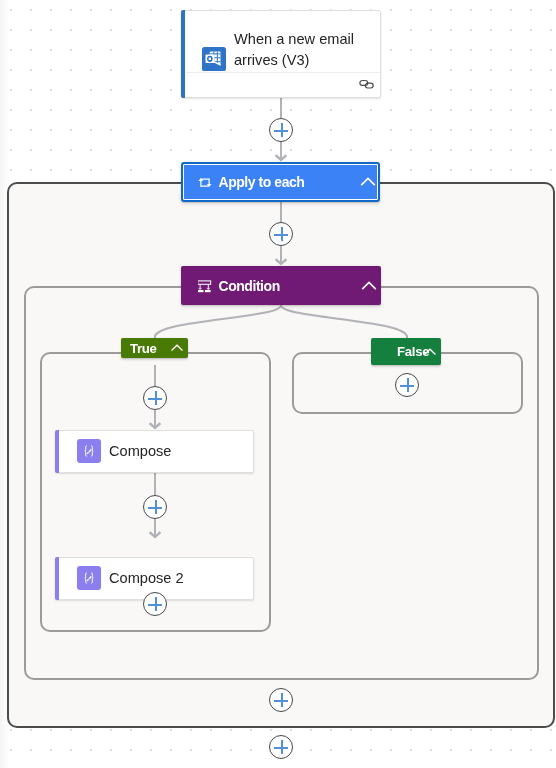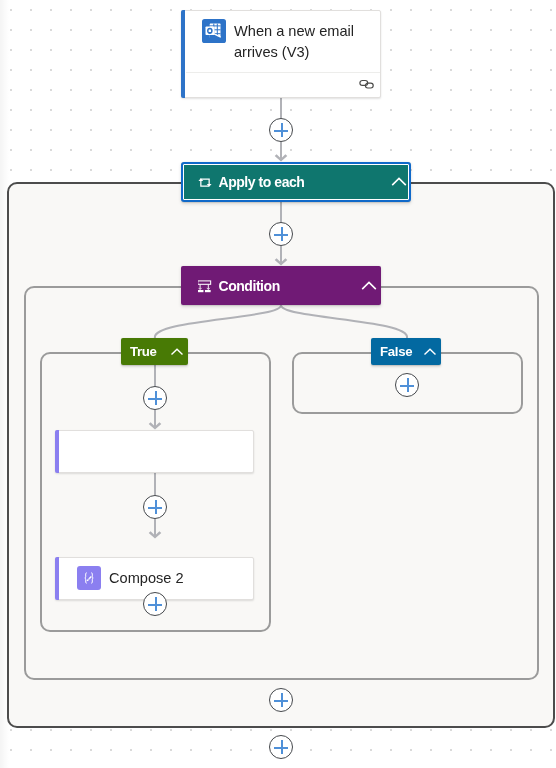--- a/index.html
+++ b/index.html
@@ -32,59 +32,59 @@
 
   
   .card{position:absolute;box-sizing:border-box;background:#ffffff;
         border:1px solid #e1dfdd;border-radius:2px;
         box-shadow:0 1px 2px rgba(0,0,0,.12);}
   .card .accent{position:absolute;left:-1px;top:-1px;bottom:-1px;width:4px;border-radius:2px 0 0 2px;}
 
   #card-trigger{left:181px;top:10px;width:200px;height:88px;}
   #card-trigger .accent{background:#2d73c8;}
   #card-trigger .body{position:absolute;left:20px;right:8px;top:8px;height:52px;
-        display:flex;align-items:flex-start;}
+        display:flex;align-items:flex-end;}
   #card-trigger .title{margin-left:8px;font-size:14.6px;color:#242424;
         line-height:21px;width:146px;margin-top:1.5px;}
   #card-trigger .footer{position:absolute;left:4px;right:0;top:61px;bottom:0;
         border-top:1px solid #ededeb;display:flex;align-items:center;
         justify-content:flex-end;padding-right:5px;}
 
   .compose-card{width:199px;height:43px;}
   .compose-card .accent{background:#8b7ff0;}
   .compose-card .inner{position:absolute;left:21px;right:0;top:-1px;bottom:0;
         display:flex;align-items:center;}
   .compose-card .cname{margin-left:8px;font-size:14.6px;color:#242424;}
   #card-compose1{left:55px;top:430px;}
   #card-compose2{left:55px;top:539px;margin-top:18px;}
 
   .icon24{width:24px;height:24px;border-radius:3px;flex:0 0 24px;
           display:block;}
 
   
   .chip{position:absolute;box-sizing:border-box;display:flex;align-items:center;
         border-radius:2px;color:#ffffff;}
-  #node-loop{left:181px;top:162px;width:230px;height:40px;background:#0f766e;
+  #node-loop{left:181px;top:162px;width:199px;height:40px;background:#3b82f6;
         border:2px solid #1069c9;border-radius:3px;
         box-shadow:inset 0 0 0 1px #ffffff, 0 1.6px 3.6px rgba(0,0,0,.13), 0 .3px .9px rgba(0,0,0,.1);
         padding-left:15px;align-items:center;}
   #node-loop .chev{right:2px;}
   #node-cond{left:181px;top:266px;width:200px;height:39px;background:#701a75;padding-left:17px;
         box-shadow:0 1.6px 3.6px rgba(0,0,0,.13), 0 .3px .9px rgba(0,0,0,.1);}
   .chip .ctext{font-size:14px;font-weight:bold;letter-spacing:-0.45px;margin-left:6.5px;}
   .chip .chev{position:absolute;right:4px;top:50%;transform:translateY(-50%);
         width:16px;height:16px;line-height:0;}
   .chip svg{display:block;}
 
   
   .branch{position:absolute;box-sizing:border-box;display:flex;align-items:center;
         border-radius:2px;color:#ffffff;}
-  #chip-true{left:121px;top:338px;width:67px;height:27px;background:#487a05;padding-left:9px;
+  #chip-true{left:121px;top:338px;width:67px;height:20px;background:#487a05;padding-left:9px;
         box-shadow:0 1.2px 2.6px rgba(0,0,0,.13), 0 .2px .7px rgba(0,0,0,.1);}
-  #chip-false{left:371px;top:338px;width:70px;height:27px;background:#0369a1;padding-left:9px;
+  #chip-false{left:371px;top:338px;width:70px;height:27px;background:#15803d;padding-left:26px;
         box-shadow:0 1.2px 2.6px rgba(0,0,0,.13), 0 .2px .7px rgba(0,0,0,.1);}
   .branch .btext{font-size:13.2px;font-weight:bold;letter-spacing:-0.3px;}
   .branch .chev{position:absolute;right:4px;top:50%;transform:translateY(-50%);
         width:14px;height:14px;line-height:0;}
   .branch svg{display:block;}
 
   
   .plus{position:absolute;width:24px;height:24px;border-radius:50%;
         background:#ffffff;border:1px solid #45484c;box-sizing:border-box;}
   .plus::before,.plus::after{content:"";position:absolute;background:#4f90d8;}
@@ -220,20 +220,30 @@
   <span class="btext">False</span>
   <span class="chev" id="chev-false">
       <svg width="14" height="14" viewBox="0 0 16 16">
         <path d="M2.3 10.4L8 4.9l5.7 5.5" fill="none" stroke="#ffffff" stroke-width="1.6" stroke-linecap="square"></path>
       </svg>
     </span>
 </div>
 
 <div class="card compose-card" id="card-compose1">
   <div class="accent"></div>
+  <div class="inner">
+    <span class="icon24"><svg width="24" height="24" viewBox="0 0 24 24">
+        <rect x="0" y="0" width="24" height="24" rx="3" fill="#8b7ff0"></rect>
+        <path d="M9.55 6.9 C8.85 6.9 8.7 7.1 8.7 7.75 V10.85 C8.7 11.45 8.45 11.65 7.95 11.7 V12.3 C8.45 12.35 8.7 12.55 8.7 13.15 V16.25 C8.7 16.9 8.85 17.1 9.55 17.1" fill="none" stroke="#ffffff" stroke-width=".95" stroke-linecap="round" stroke-linejoin="round"></path>
+        <path d="M14.45 6.9 C15.15 6.9 15.3 7.1 15.3 7.75 V10.85 C15.3 11.45 15.55 11.65 16.05 11.7 V12.3 C15.55 12.35 15.3 12.55 15.3 13.15 V16.25 C15.3 16.9 15.15 17.1 14.45 17.1" fill="none" stroke="#ffffff" stroke-width=".95" stroke-linecap="round" stroke-linejoin="round"></path>
+        <path d="M9.9 13.9l3.9-3.9 1.05 1.05-3.9 3.9-1.45.4z" fill="#ffffff"></path>
+        <path d="M10.75 13.05l1.05 1.05M11.6 12.2l1.05 1.05" stroke="#8b7ff0" stroke-width=".58" fill="none"></path>
+      </svg></span>
+    <span class="cname">Compose</span>
+  </div>
 </div>
 <div class="card compose-card" id="card-compose2">
   <div class="accent"></div>
   <div class="inner">
     <span class="icon24"><svg width="24" height="24" viewBox="0 0 24 24">
         <rect x="0" y="0" width="24" height="24" rx="3" fill="#8b7ff0"></rect>
         <path d="M9.55 6.9 C8.85 6.9 8.7 7.1 8.7 7.75 V10.85 C8.7 11.45 8.45 11.65 7.95 11.7 V12.3 C8.45 12.35 8.7 12.55 8.7 13.15 V16.25 C8.7 16.9 8.85 17.1 9.55 17.1" fill="none" stroke="#ffffff" stroke-width=".95" stroke-linecap="round" stroke-linejoin="round"></path>
         <path d="M14.45 6.9 C15.15 6.9 15.3 7.1 15.3 7.75 V10.85 C15.3 11.45 15.55 11.65 16.05 11.7 V12.3 C15.55 12.35 15.3 12.55 15.3 13.15 V16.25 C15.3 16.9 15.15 17.1 14.45 17.1" fill="none" stroke="#ffffff" stroke-width=".95" stroke-linecap="round" stroke-linejoin="round"></path>
         <path d="M9.9 13.9l3.9-3.9 1.05 1.05-3.9 3.9-1.45.4z" fill="#ffffff"></path>
         <path d="M10.75 13.05l1.05 1.05M11.6 12.2l1.05 1.05" stroke="#8b7ff0" stroke-width=".58" fill="none"></path>

